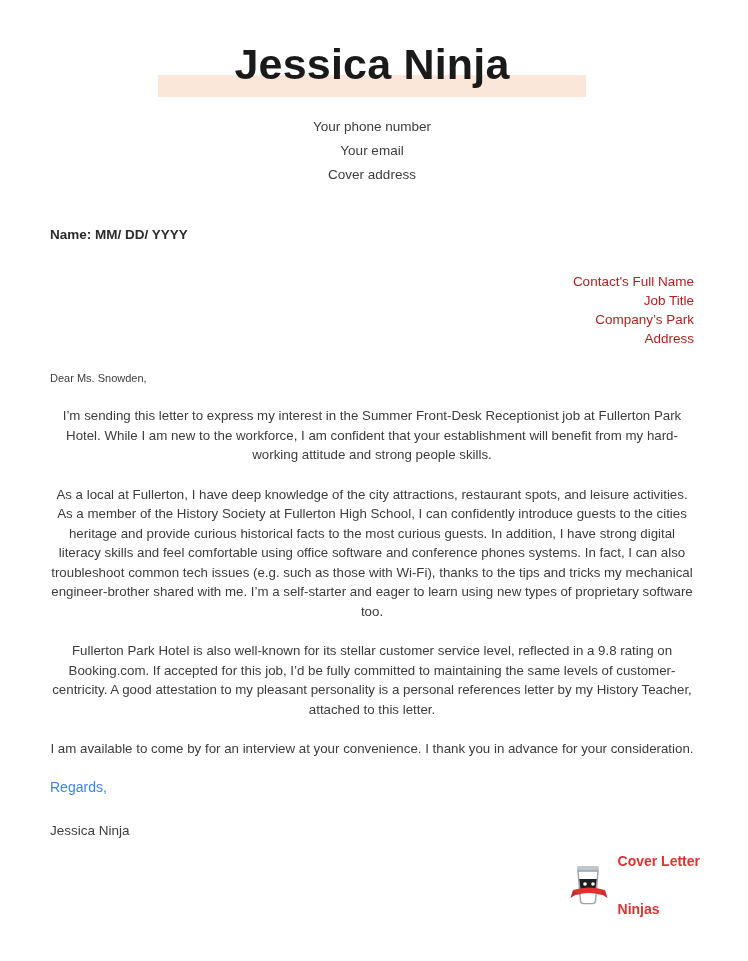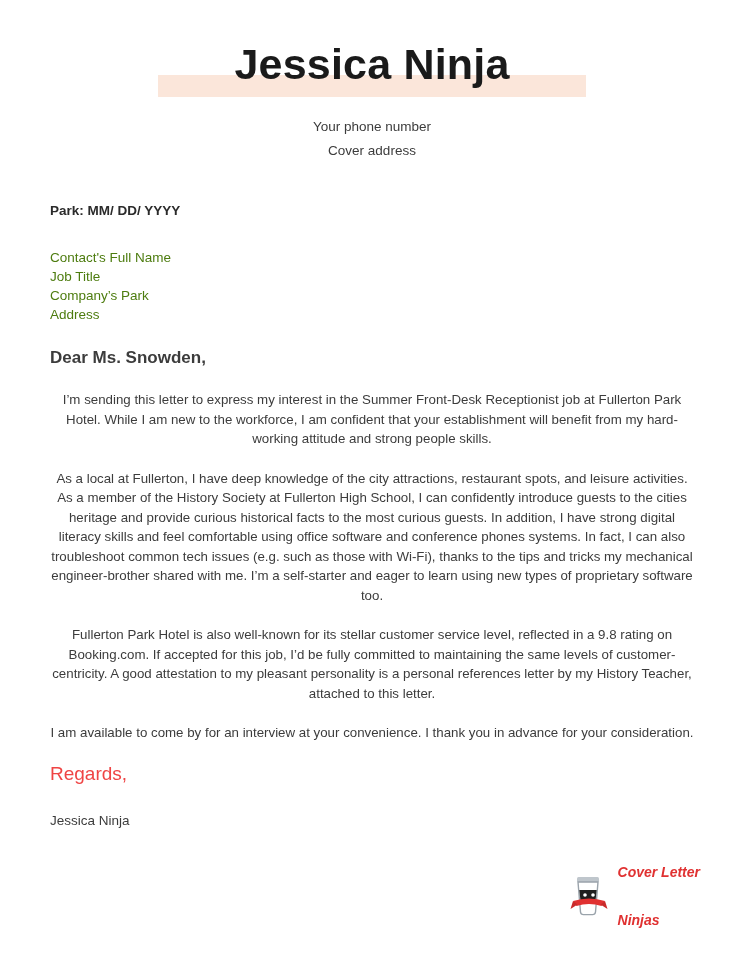--- a/index.html
+++ b/index.html
@@ -73,54 +73,53 @@
     font-weight: bold;
     color: #2b2b2b;
     margin-bottom: 30px;
   }
   .recipient {
     margin-bottom: 24px;
   }
   .recipient div {
     font-size: 13.5px;
     line-height: 19px;
-    color: #4d7c0f;
+    color: #b91c1c;
+    text-align: right;
   }
   .salutation {
-    font-size: 17px;
+    font-size: 11px;
     color: #3c3c3c;
     margin-bottom: 22px;
-    font-weight: bold;
   }
   .para {
     font-size: 13.3px;
     line-height: 19.5px;
     color: #3c3c3c;
     margin-bottom: 20px;
     text-align: center;
   }
   .closing {
-    font-size: 19px;
-    color: #ef4444;
+    font-size: 14px;
+    color: #3b82f6;
   }
   .signature {
     font-size: 13.5px;
     color: #3c3c3c;
     margin-top: 28px;
   }
 
   
   .footer {
     position: absolute;
     right: 44px;
-    bottom: 33px;
+    bottom: 44px;
     display: flex;
     align-items: center;
     gap: 9px;
-    font-style: italic;
   }
   .logo-mark {
     width: 40px;
     height: 44px;
     position: relative;
   }
   .logo-text {
     line-height: 1.15;
   }
   .logo-text .l1 {
@@ -142,26 +141,27 @@
 
 <div class="page">
 
   <div class="header">
     <div class="name-wrap">
       <div class="name-highlight"></div>
       <div class="name">Jessica Ninja</div>
     </div>
     <div class="contact-lines">
       <div class="contact-line">Your phone number</div>
+      <div class="contact-line">Your email</div>
       <div class="contact-line">Cover address</div>
     </div>
   </div>
 
   <div class="letter">
-    <div class="date-line">Park: MM/ DD/ YYYY</div>
+    <div class="date-line">Name: MM/ DD/ YYYY</div>
 
     <div class="recipient">
       <div>Contact's Full Name</div>
       <div>Job Title</div>
       <div>Company’s Park</div>
       <div>Address</div>
     </div>
 
     <div class="salutation">Dear Ms. Snowden,</div>
 

